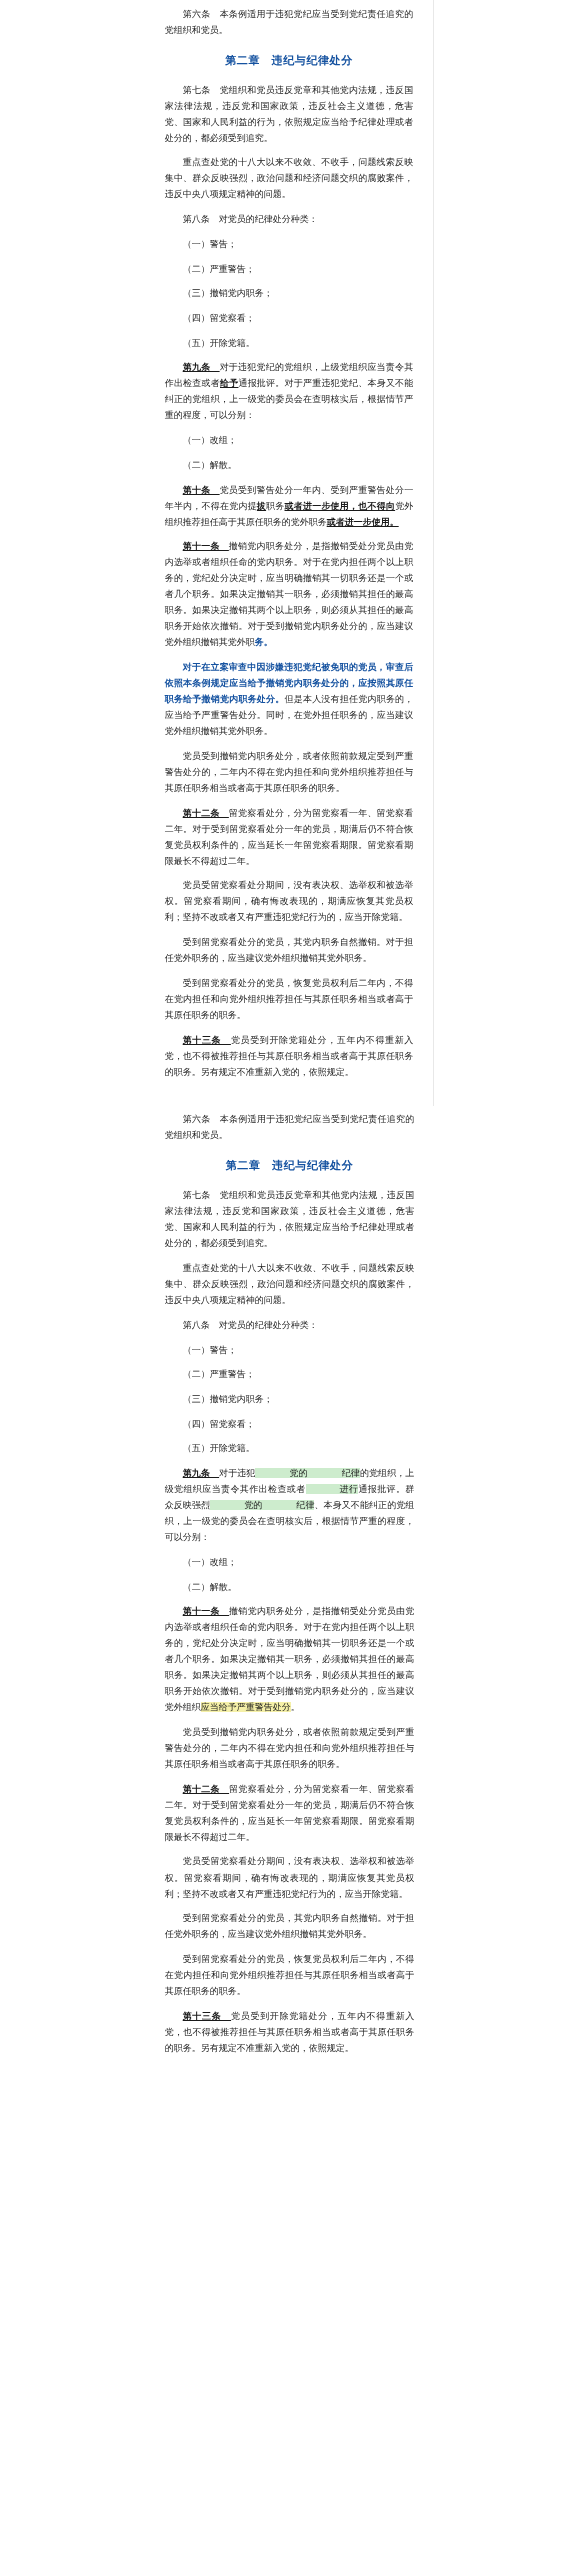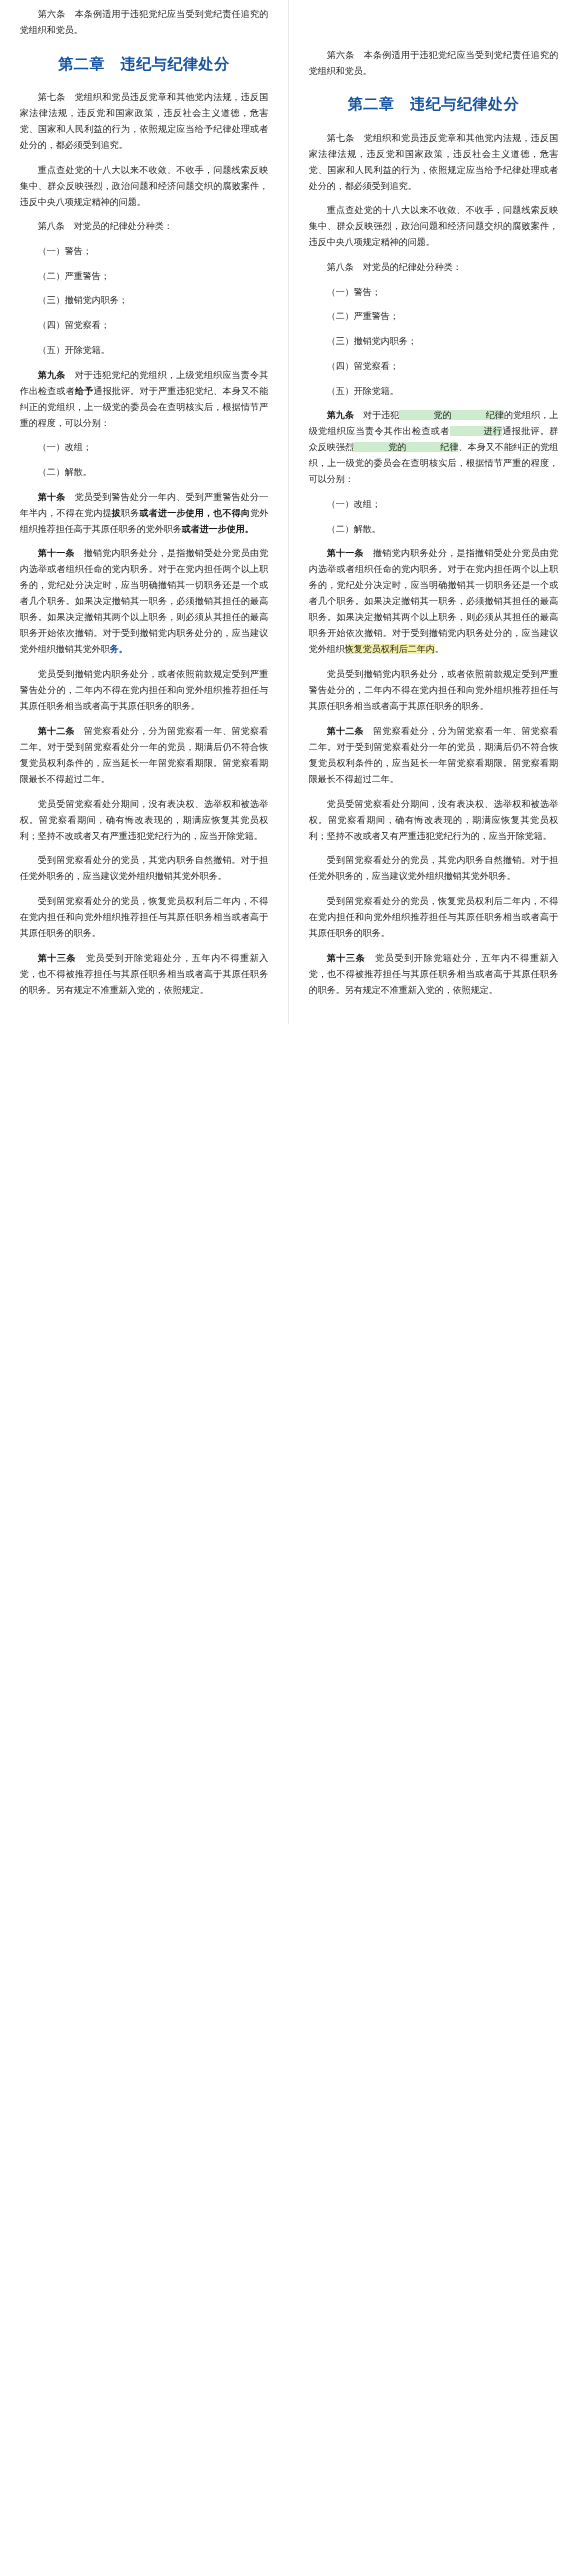--- a/index.html
+++ b/index.html
@@ -12,21 +12,22 @@
     font-family: "Liberation Serif", "DejaVu Serif", serif;
   }
   .page {
     width: 579px;
     position: relative;
     background: #ffffff;
     padding: 0;
   }
   .columns {
     display: flex;
-    align-items: flex-end;
+    flex-direction: column;
+    align-items: center;
     width: 579px;
   }
   .col {
     width: 289px;
     box-sizing: border-box;
     padding: 5.8px 19.7px 17.4px 19.7px;
   }
   .col-left {
     border-right: 0.6px solid #e8e8e8;
   }
@@ -34,29 +35,30 @@
     margin: 0 0 8.7px 0;
     font-size: 9px;
     line-height: 1.78;
     text-align: justify;
     text-justify: inter-ideograph;
     text-indent: 2em;
     color: #1a1a1a;
   }
   p.chapter {
     margin: 12.7px 0 11.6px 0;
-    font-size: 15px;
+    font-size: 11px;
     font-weight: bold;
     color: #1552a0;
     text-align: center;
     text-indent: 0;
     letter-spacing: 0.6px;
   }
   .b {
     font-weight: bold;
+    text-decoration: underline;
   }
   .blue {
     color: #1552a0;
     font-weight: bold;
   }
   .hl-green {
     background: #cdeccd;
     color: #1a1a1a;
     padding-left: 34px;
   }
@@ -79,20 +81,21 @@
         <p class="para"><span>（一）警告；</span></p>
         <p class="para"><span>（二）严重警告；</span></p>
         <p class="para"><span>（三）撤销党内职务；</span></p>
         <p class="para"><span>（四）留党察看；</span></p>
         <p class="para"><span>（五）开除党籍。</span></p>
         <p class="para"><span class="b">第九条　</span><span>对于违犯党纪的党组织，上级党组织应当责令其作出检查或者</span><span class="b">给予</span><span>通报批评。对于严重违犯党纪、本身又不能纠正的党组织，上一级党的委员会在查明核实后，根据情节严重的程度，可以分别：</span></p>
         <p class="para"><span>（一）改组；</span></p>
         <p class="para"><span>（二）解散。</span></p>
         <p class="para"><span class="b">第十条　</span><span>党员受到警告处分一年内、受到严重警告处分一年半内，不得在党内提</span><span class="b">拔</span><span>职务</span><span class="b">或者进一步使用，也不得</span><span class="b">向</span><span>党外组织推荐担任高于其原任职务的党外职务</span><span class="b">或者进一步使用。</span></p>
         <p class="para"><span class="b">第十一条　</span><span>撤销党内职务处分，是指撤销受处分党员由党内选举或者组织任命的党内职务。对于在党内担任两个以上职务的，党纪处分决定时，应当明确撤销其一切职务还是一个或者几个职务。如果决定撤销其一职务，必须撤销其担任的最高职务。如果决定撤销其两个以上职务，则必须从其担任的最高职务开始依次撤销。对于受到撤销党内职务处分的，应当建议党外组织撤销其党外职</span><span class="blue">务。</span></p>
+        <p class="para"><span class="blue">对于在立案审查中因涉嫌违犯党纪被免职的党员，审查后依照本条例规定应当给予撤销党内职务处分的，应按照其原任职务给予撤销党内职务处分。</span><span>但是本人没有担任党内职务的，应当给予严重警告处分。同时，在党外担任职务的，应当建议党外组织撤销其党外职务。</span></p>
         <p class="para"><span>党员受到撤销党内职务处分，或者依照前款规定受到严重警告处分的，二年内不得在党内担任和向党外组织推荐担任与其原任职务相当或者高于其原任职务的职务。</span></p>
         <p class="para"><span class="b">第十二条　</span><span>留党察看处分，分为留党察看一年、留党察看二年。对于受到留党察看处分一年的党员，期满后仍不符合恢复党员权利条件的，应当延长一年留党察看期限。留党察看期限最长不得超过二年。</span></p>
         <p class="para"><span>党员受留党察看处分期间，没有表决权、选举权和被选举权。留党察看期间，确有悔改表现的，期满应恢复其党员权利；坚持不改或者又有严重违犯党纪行为的，应当开除党籍。</span></p>
         <p class="para"><span>受到留党察看处分的党员，其党内职务自然撤销。对于担任党外职务的，应当建议党外组织撤销其党外职务。</span></p>
         <p class="para"><span>受到留党察看处分的党员，恢复党员权利后二年内，不得在党内担任和向党外组织推荐担任与其原任职务相当或者高于其原任职务的职务。</span></p>
         <p class="para"><span class="b">第十三条　</span><span>党员受到开除党籍处分，五年内不得重新入党，也不得被推荐担任与其原任职务相当或者高于其原任职务的职务。另有规定不准重新入党的，依照规定。</span></p>
       </div>
     <div class="col col-right" id="col-right">
         <p class="para"><span>第六条　本条例适用于违犯党纪应当受到党纪责任追究的党组织和党员。</span></p>
         <p class="para chapter"><span>第二章　违纪与纪律处分</span></p>
@@ -100,21 +103,21 @@
         <p class="para"><span>重点查处党的十八大以来不收敛、不收手，问题线索反映集中、群众反映强烈，政治问题和经济问题交织的腐败案件，违反中央八项规定精神的问题。</span></p>
         <p class="para"><span>第八条　对党员的纪律处分种类：</span></p>
         <p class="para"><span>（一）警告；</span></p>
         <p class="para"><span>（二）严重警告；</span></p>
         <p class="para"><span>（三）撤销党内职务；</span></p>
         <p class="para"><span>（四）留党察看；</span></p>
         <p class="para"><span>（五）开除党籍。</span></p>
         <p class="para"><span class="b">第九条　</span><span>对于违犯</span><span class="hl-green">党的</span><span class="hl-green">纪律</span><span>的党组织，上级党组织应当责令其作出检查或者</span><span class="hl-green">进行</span><span>通报批评。群众反映强烈</span><span class="hl-green">党的</span><span class="hl-green">纪律</span><span>、本身又不能纠正的党组织，上一级党的委员会在查明核实后，根据情节严重的程度，可以分别：</span></p>
         <p class="para"><span>（一）改组；</span></p>
         <p class="para"><span>（二）解散。</span></p>
-        <p class="para"><span class="b">第十一条　</span><span>撤销党内职务处分，是指撤销受处分党员由党内选举或者组织任命的党内职务。对于在党内担任两个以上职务的，党纪处分决定时，应当明确撤销其一切职务还是一个或者几个职务。如果决定撤销其一职务，必须撤销其担任的最高职务。如果决定撤销其两个以上职务，则必须从其担任的最高职务开始依次撤销。对于受到撤销党内职务处分的，应当建议党外组织</span><span class="hl-yellow">恢复党员权利后二年内</span><span>。</span></p>
+        <p class="para"><span class="b">第十一条　</span><span>撤销党内职务处分，是指撤销受处分党员由党内选举或者组织任命的党内职务。对于在党内担任两个以上职务的，党纪处分决定时，应当明确撤销其一切职务还是一个或者几个职务。如果决定撤销其一职务，必须撤销其担任的最高职务。如果决定撤销其两个以上职务，则必须从其担任的最高职务开始依次撤销。对于受到撤销党内职务处分的，应当建议党外组织</span><span class="hl-yellow">应当给予严重警告处分</span><span>。</span></p>
         <p class="para"><span>党员受到撤销党内职务处分，或者依照前款规定受到严重警告处分的，二年内不得在党内担任和向党外组织推荐担任与其原任职务相当或者高于其原任职务的职务。</span></p>
         <p class="para"><span class="b">第十二条　</span><span>留党察看处分，分为留党察看一年、留党察看二年。对于受到留党察看处分一年的党员，期满后仍不符合恢复党员权利条件的，应当延长一年留党察看期限。留党察看期限最长不得超过二年。</span></p>
         <p class="para"><span>党员受留党察看处分期间，没有表决权、选举权和被选举权。留党察看期间，确有悔改表现的，期满应恢复其党员权利；坚持不改或者又有严重违犯党纪行为的，应当开除党籍。</span></p>
         <p class="para"><span>受到留党察看处分的党员，其党内职务自然撤销。对于担任党外职务的，应当建议党外组织撤销其党外职务。</span></p>
         <p class="para"><span>受到留党察看处分的党员，恢复党员权利后二年内，不得在党内担任和向党外组织推荐担任与其原任职务相当或者高于其原任职务的职务。</span></p>
         <p class="para"><span class="b">第十三条　</span><span>党员受到开除党籍处分，五年内不得重新入党，也不得被推荐担任与其原任职务相当或者高于其原任职务的职务。另有规定不准重新入党的，依照规定。</span></p>
       </div>
   </div>
 </div>
 

